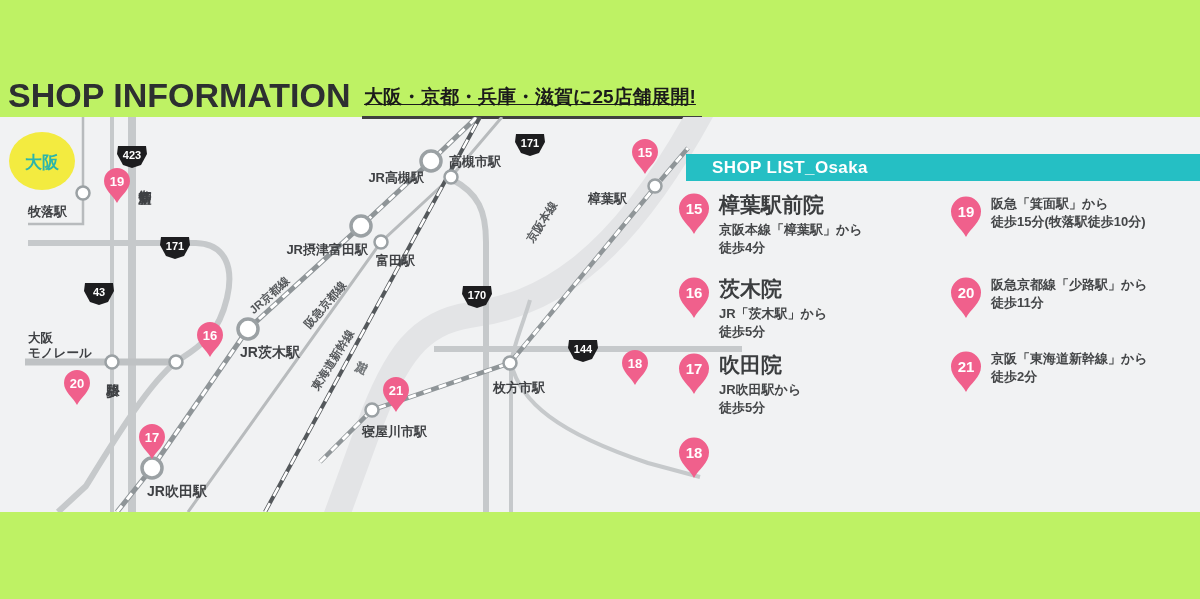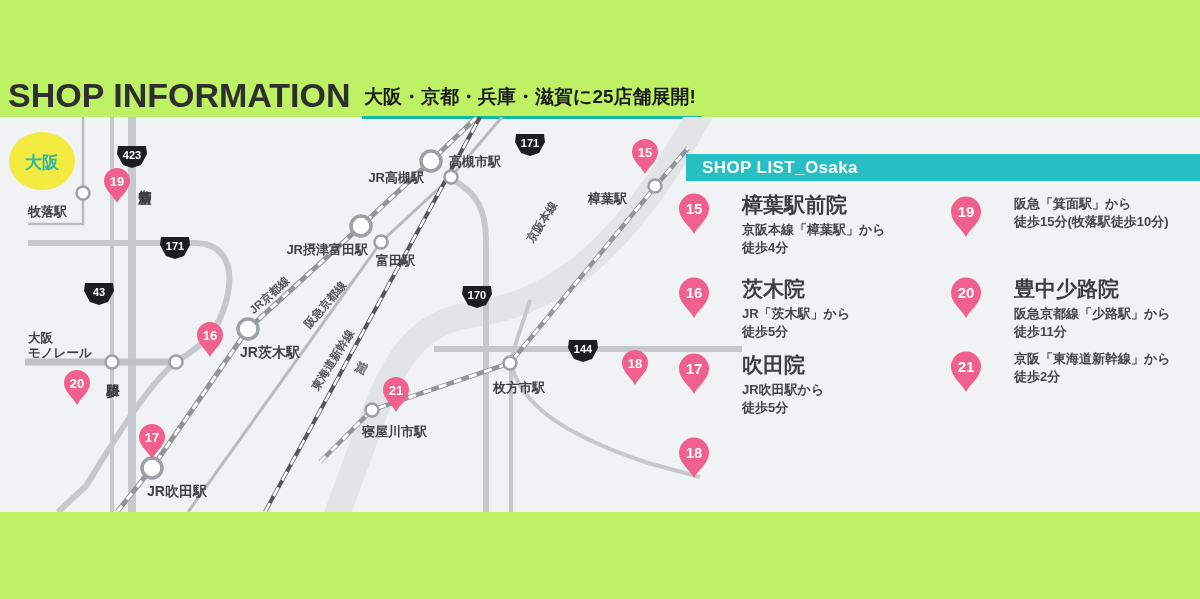--- a/index.html
+++ b/index.html
@@ -2,28 +2,28 @@
 <html><head>
 <meta charset="utf-8">
 <style>
   html,body{margin:0;padding:0}
   .page{position:relative;width:1200px;height:599px;background:#bef264;overflow:hidden;
         font-family:"Liberation Sans","DejaVu Sans",sans-serif;}
   .band{position:absolute;left:0;top:117px;width:1200px;height:395px;background:#f1f2f3;}
   .page-title{position:absolute;left:8px;top:76px;font-size:34px;font-weight:800;
               color:#2d2f31;letter-spacing:0px;white-space:nowrap;}
   .page-subtitle{position:absolute;left:362px;top:84px;font-size:19px;font-weight:700;
-                 color:#1b1b1b;border-bottom:3px solid #14b8a6;padding:0 6px 6px 2px;white-space:nowrap;}
+                 color:#1b1b1b;border-bottom:3px solid #404040;padding:0 6px 6px 2px;white-space:nowrap;text-decoration:underline;}
   .list-header{position:absolute;left:686px;top:154px;width:514px;height:27px;background:#25bfc4;
-               color:#ffffff;font-size:17px;font-weight:700;line-height:27px;padding-left:16px;
+               color:#ffffff;font-size:17px;font-weight:700;line-height:27px;padding-left:26px;
                box-sizing:border-box;letter-spacing:.4px;white-space:nowrap;}
   .map-svg{position:absolute;left:0;top:117px;}
   .shop-item{position:absolute;display:flex;align-items:flex-start;}
   .shop-pin{flex:0 0 auto;margin-right:9px;}
-  .shop-text{padding-top:0px;margin-left:23px;}
+  .shop-text{padding-top:0px;}
   .shop-name{font-size:21px;font-weight:700;color:#3b3d3f;line-height:1.15;margin:1px 0 4px;white-space:nowrap;}
   .shop-access{font-size:13px;font-weight:700;color:#444648;line-height:1.4;white-space:nowrap;}
   .map-label{font-weight:700;}
   .v-text{writing-mode:vertical-rl;text-orientation:upright;}
 </style>
 </head>
 <body>
 
 <div class="page">
 
@@ -208,21 +208,20 @@
       <div class="shop-access">徒歩15分(牧落駅徒歩10分)</div>
     </div>
   </div>
 
   <div class="shop-item" style="left:950px;top:276px">
     <svg class="shop-pin" width="32" height="42" viewBox="-16 -16 32 42">
       <path d="M0,26 C-4.5,17 -15,11.5 -15,0.5 A15,15 0 1 1 15,0.5 C15,11.5 4.5,17 0,26 Z" fill="#f0608c"></path>
       <text x="0" y="6" text-anchor="middle" font-size="15" font-weight="700" fill="#ffffff">20</text>
     </svg>
     <div class="shop-text">
-      <div class="shop-name">豊中少路院</div>
       <div class="shop-access">阪急京都線「少路駅」から</div>
       <div class="shop-access">徒歩11分</div>
     </div>
   </div>
 
   <div class="shop-item" style="left:950px;top:350px">
     <svg class="shop-pin" width="32" height="42" viewBox="-16 -16 32 42">
       <path d="M0,26 C-4.5,17 -15,11.5 -15,0.5 A15,15 0 1 1 15,0.5 C15,11.5 4.5,17 0,26 Z" fill="#f0608c"></path>
       <text x="0" y="6" text-anchor="middle" font-size="15" font-weight="700" fill="#ffffff">21</text>
     </svg>

